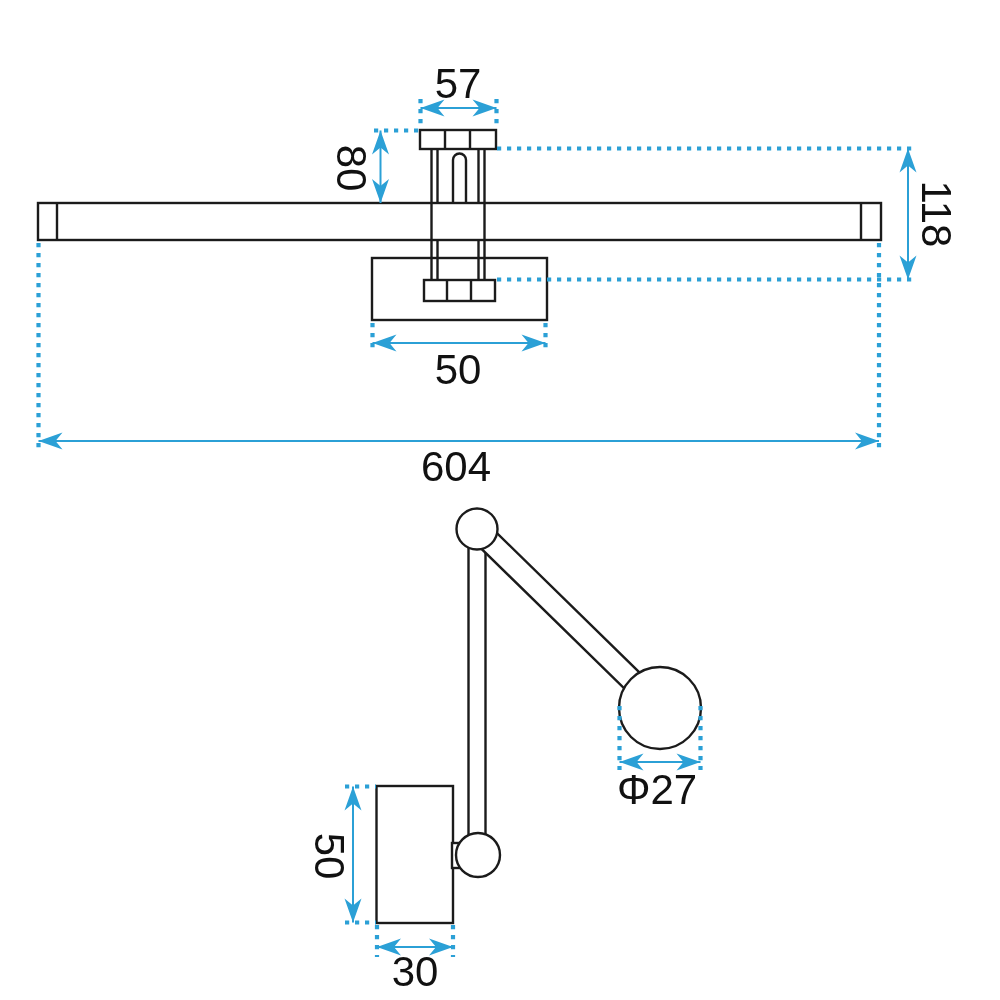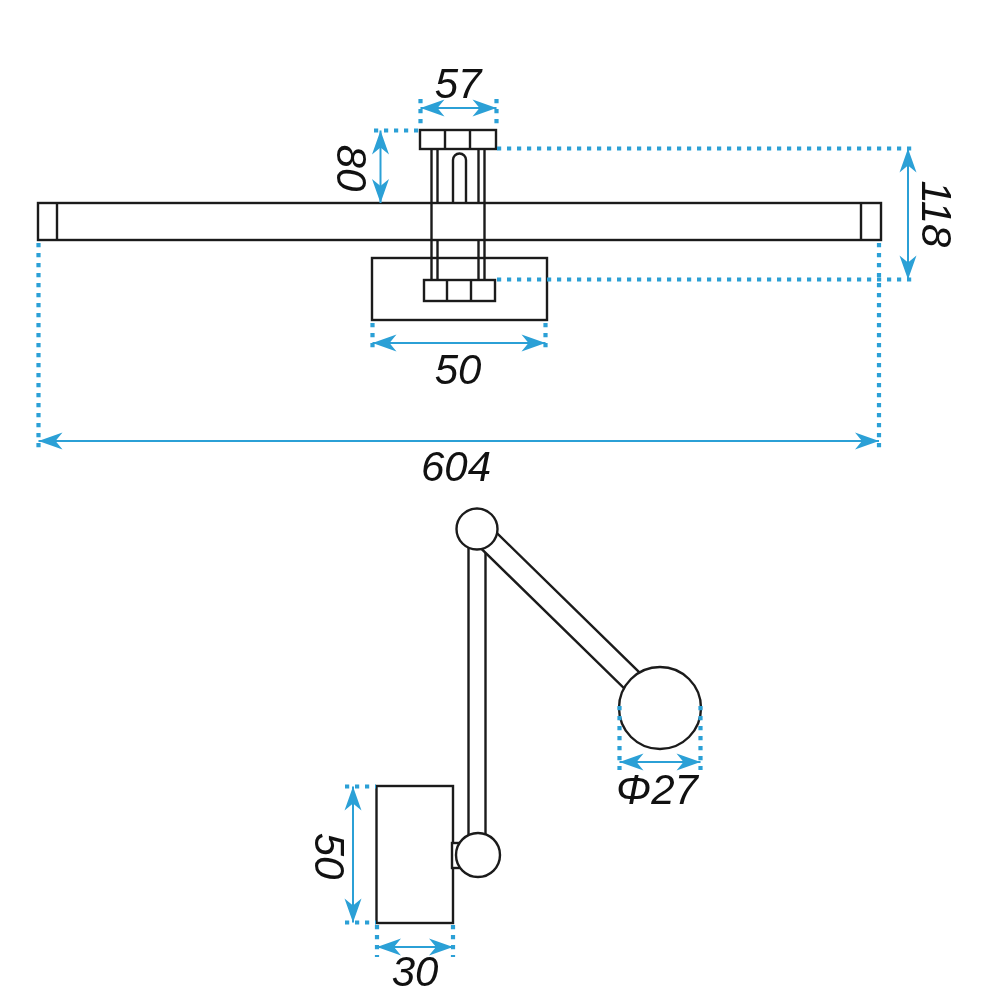--- a/index.html
+++ b/index.html
@@ -1,16 +1,16 @@
 <!DOCTYPE html>
 <html><head>
 <meta charset="utf-8">
 <style>
   html,body{margin:0;padding:0;background:#fff;}
-  .stage{position:relative;width:1000px;height:1000px;background:#fff;overflow:hidden;font-style:italic;}
+  .stage{position:relative;width:1000px;height:1000px;background:#fff;overflow:hidden;}
   svg{display:block;}
   .k{fill:none;stroke:#1b1b1b;stroke-width:2.4;}
   .kf{fill:#ffffff;stroke:#1b1b1b;stroke-width:2.4;}
   .dim{fill:none;stroke:#2BA0D6;stroke-width:2;}
   .dot{fill:none;stroke:#2BA0D6;stroke-width:4.2;stroke-dasharray:4.2 5.8;stroke-linecap:butt;}
   .ah{fill:#2BA0D6;stroke:none;}
   .lbl{font-family:"Liberation Sans","DejaVu Sans",sans-serif;font-size:42px;fill:#111;text-anchor:middle;dominant-baseline:central;}
 </style>
 </head>
 <body>

